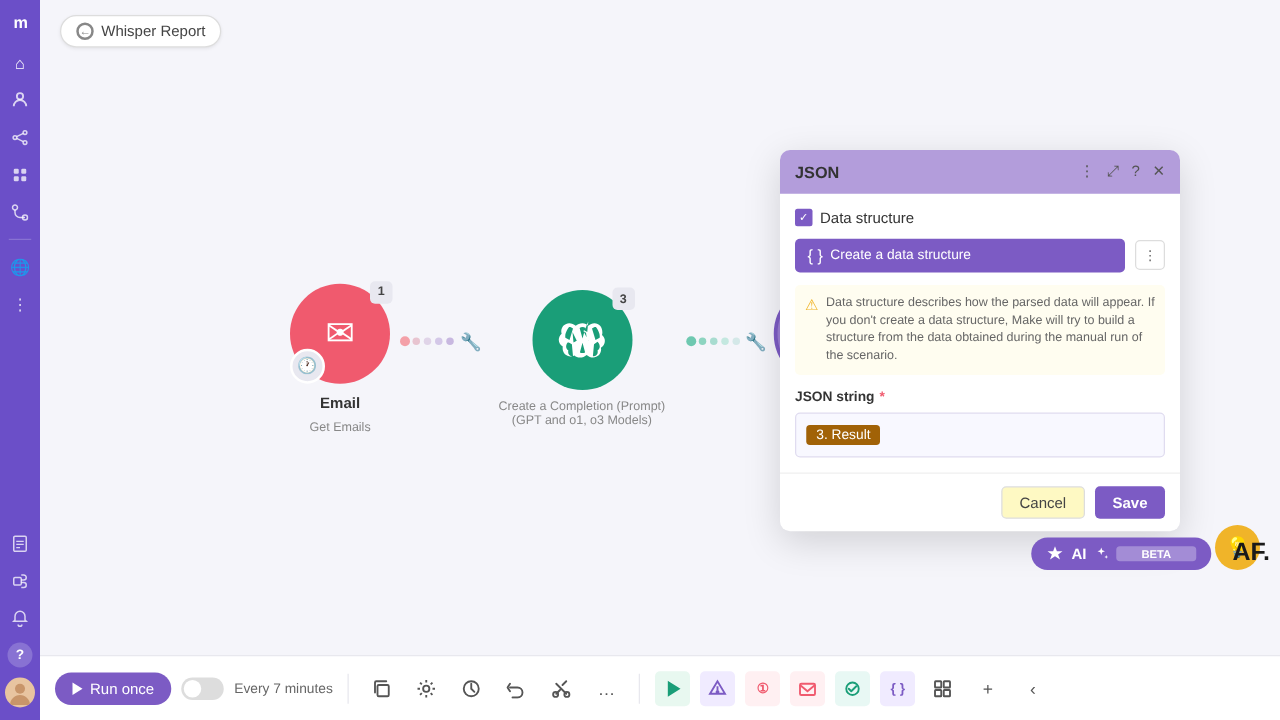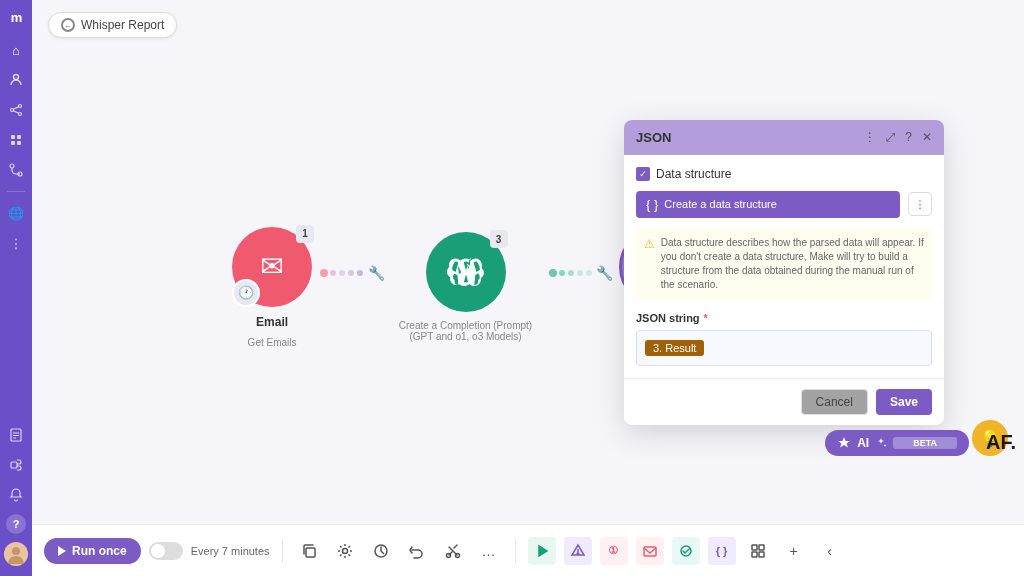--- a/index.html
+++ b/index.html
@@ -336,21 +336,21 @@
     }
 
     .modal-footer {
       display: flex;
       justify-content: flex-end;
       gap: 8px;
       padding: 10px 12px;
       border-top: 1px solid #f0f0f0;
     }
     .btn-cancel {
-      background: #a3a3a3;
+      background: #fef9c3;
       border: 1px solid #ddd;
       border-radius: 4px;
       padding: 5px 14px;
       font-size: 12px;
       cursor: pointer;
       color: #444;
     }
     .btn-save {
       background: #7c5bc4;
       border: none;
@@ -376,21 +376,21 @@
     .run-once-btn {
       display: flex;
       align-items: center;
       gap: 6px;
       background: #7c5bc4;
       color: white;
       border: none;
       border-radius: 20px;
       padding: 6px 14px;
       font-size: 12px;
-      font-weight: 700;
+      font-weight: 400;
       cursor: pointer;
     }
     .play-icon {
       width: 0;
       height: 0;
       border-top: 5px solid transparent;
       border-bottom: 5px solid transparent;
       border-left: 8px solid white;
     }
     .toggle-switch {

